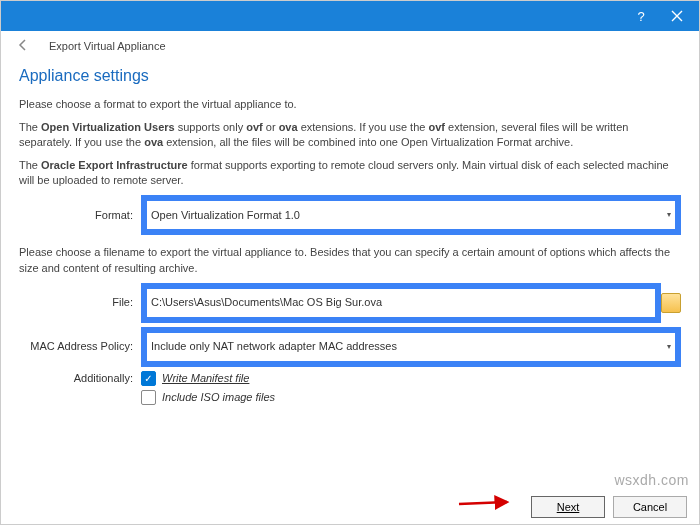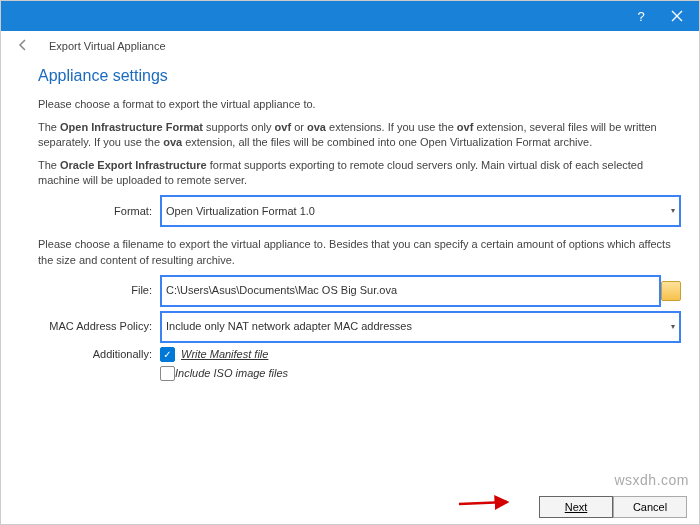--- a/index.html
+++ b/index.html
@@ -39,21 +39,20 @@
       gap: 20px;
       padding: 8px 16px 0 16px;
       color: #444;
       font-size: 11px;
     }
     .breadcrumb .back-icon svg { width: 12px; height: 12px; stroke: #888; stroke-width: 1.5; fill: none; }
     .content {
       padding: 8px 18px 0 18px;
       color: #333;
       line-height: 1.4;
-      margin-left: 19px;
     }
     .section-title {
       color: #1a6bbf;
       font-size: 16px;
       font-weight: 400;
       margin: 4px 0 10px 0;
     }
     .p { margin-bottom: 7px; font-size: 11px; color: #444; }
     .form-row {
       display: flex;
@@ -63,21 +62,21 @@
     .form-label {
       width: 122px;
       text-align: right;
       padding-right: 8px;
       font-size: 11px;
       color: #333;
     }
     .form-control {
       flex: 1;
       height: 20px;
-      border: 2px solid #3b82f6;
+      border: 6px solid #3b82f6;
       background: #fff;
       font-size: 11px;
       padding: 14px 4px;
       display: flex;
       align-items: center;
       position: relative;
     }
     .select-caret {
       position: absolute;
       right: 4px;
@@ -104,21 +103,21 @@
       color: #fff;
     }
     .checkbox.checked { background: #0078d7; border-color: #0078d7; }
     .check-label { font-size: 11px; color: #333; font-style: italic; }
     .underline { text-decoration: underline; }
     .footer {
       position: absolute;
       bottom: 6px;
       right: 12px;
       display: flex;
-      gap: 0;
+      gap: 8px;
       align-items: center;
     }
     .btn {
       min-width: 74px;
       height: 22px;
       border: 1px solid #aaa;
       background: #f4f4f4;
       font-size: 11px;
       display: flex;
       align-items: center;
@@ -164,21 +163,21 @@
   </span>
   <span>Export Virtual Appliance</span>
 </div>
 
 <div class="content">
   <div class="section-title">Appliance settings</div>
 
   <div class="p">Please choose a format to export the virtual appliance to.</div>
 
   <div class="p">
-    <span>The </span><b>Open Infrastructure Format</b><span> supports only </span><b>ovf</b><span> or </span><b>ova</b><span> extensions. If you use the </span><b>ovf</b><span> extension, several files will be written separately. If you use the </span><b>ova</b><span> extension, all the files will be combined into one Open Virtualization Format archive.</span>
+    <span>The </span><b>Open Virtualization Users</b><span> supports only </span><b>ovf</b><span> or </span><b>ova</b><span> extensions. If you use the </span><b>ovf</b><span> extension, several files will be written separately. If you use the </span><b>ova</b><span> extension, all the files will be combined into one Open Virtualization Format archive.</span>
   </div>
 
   <div class="p">
     <span>The </span><b>Oracle Export Infrastructure</b><span> format supports exporting to remote cloud servers only. Main virtual disk of each selected machine will be uploaded to remote server.</span>
   </div>
 
   <div class="form-row">
     <div class="form-label">Format:</div>
     <div class="form-control">
       <span>Open Virtualization Format 1.0</span>
@@ -206,21 +205,21 @@
     </div>
   </div>
 
   <div class="form-row" style="align-items:flex-start">
     <div class="form-label">Additionally:</div>
     <div style="flex:1">
       <div style="display:flex;align-items:center;gap:6px;margin-bottom:3px">
         <div class="checkbox checked">✓</div>
         <span class="check-label underline">Write Manifest file</span>
       </div>
-      <div style="display:flex;align-items:center;">
+      <div style="display:flex;align-items:center;gap:6px">
         <div class="checkbox"></div>
         <span class="check-label">Include ISO image files</span>
       </div>
     </div>
   </div>
 </div>
 
 <div class="arrow-annotation">
   <svg viewBox="0 0 60 20">
     <defs>

